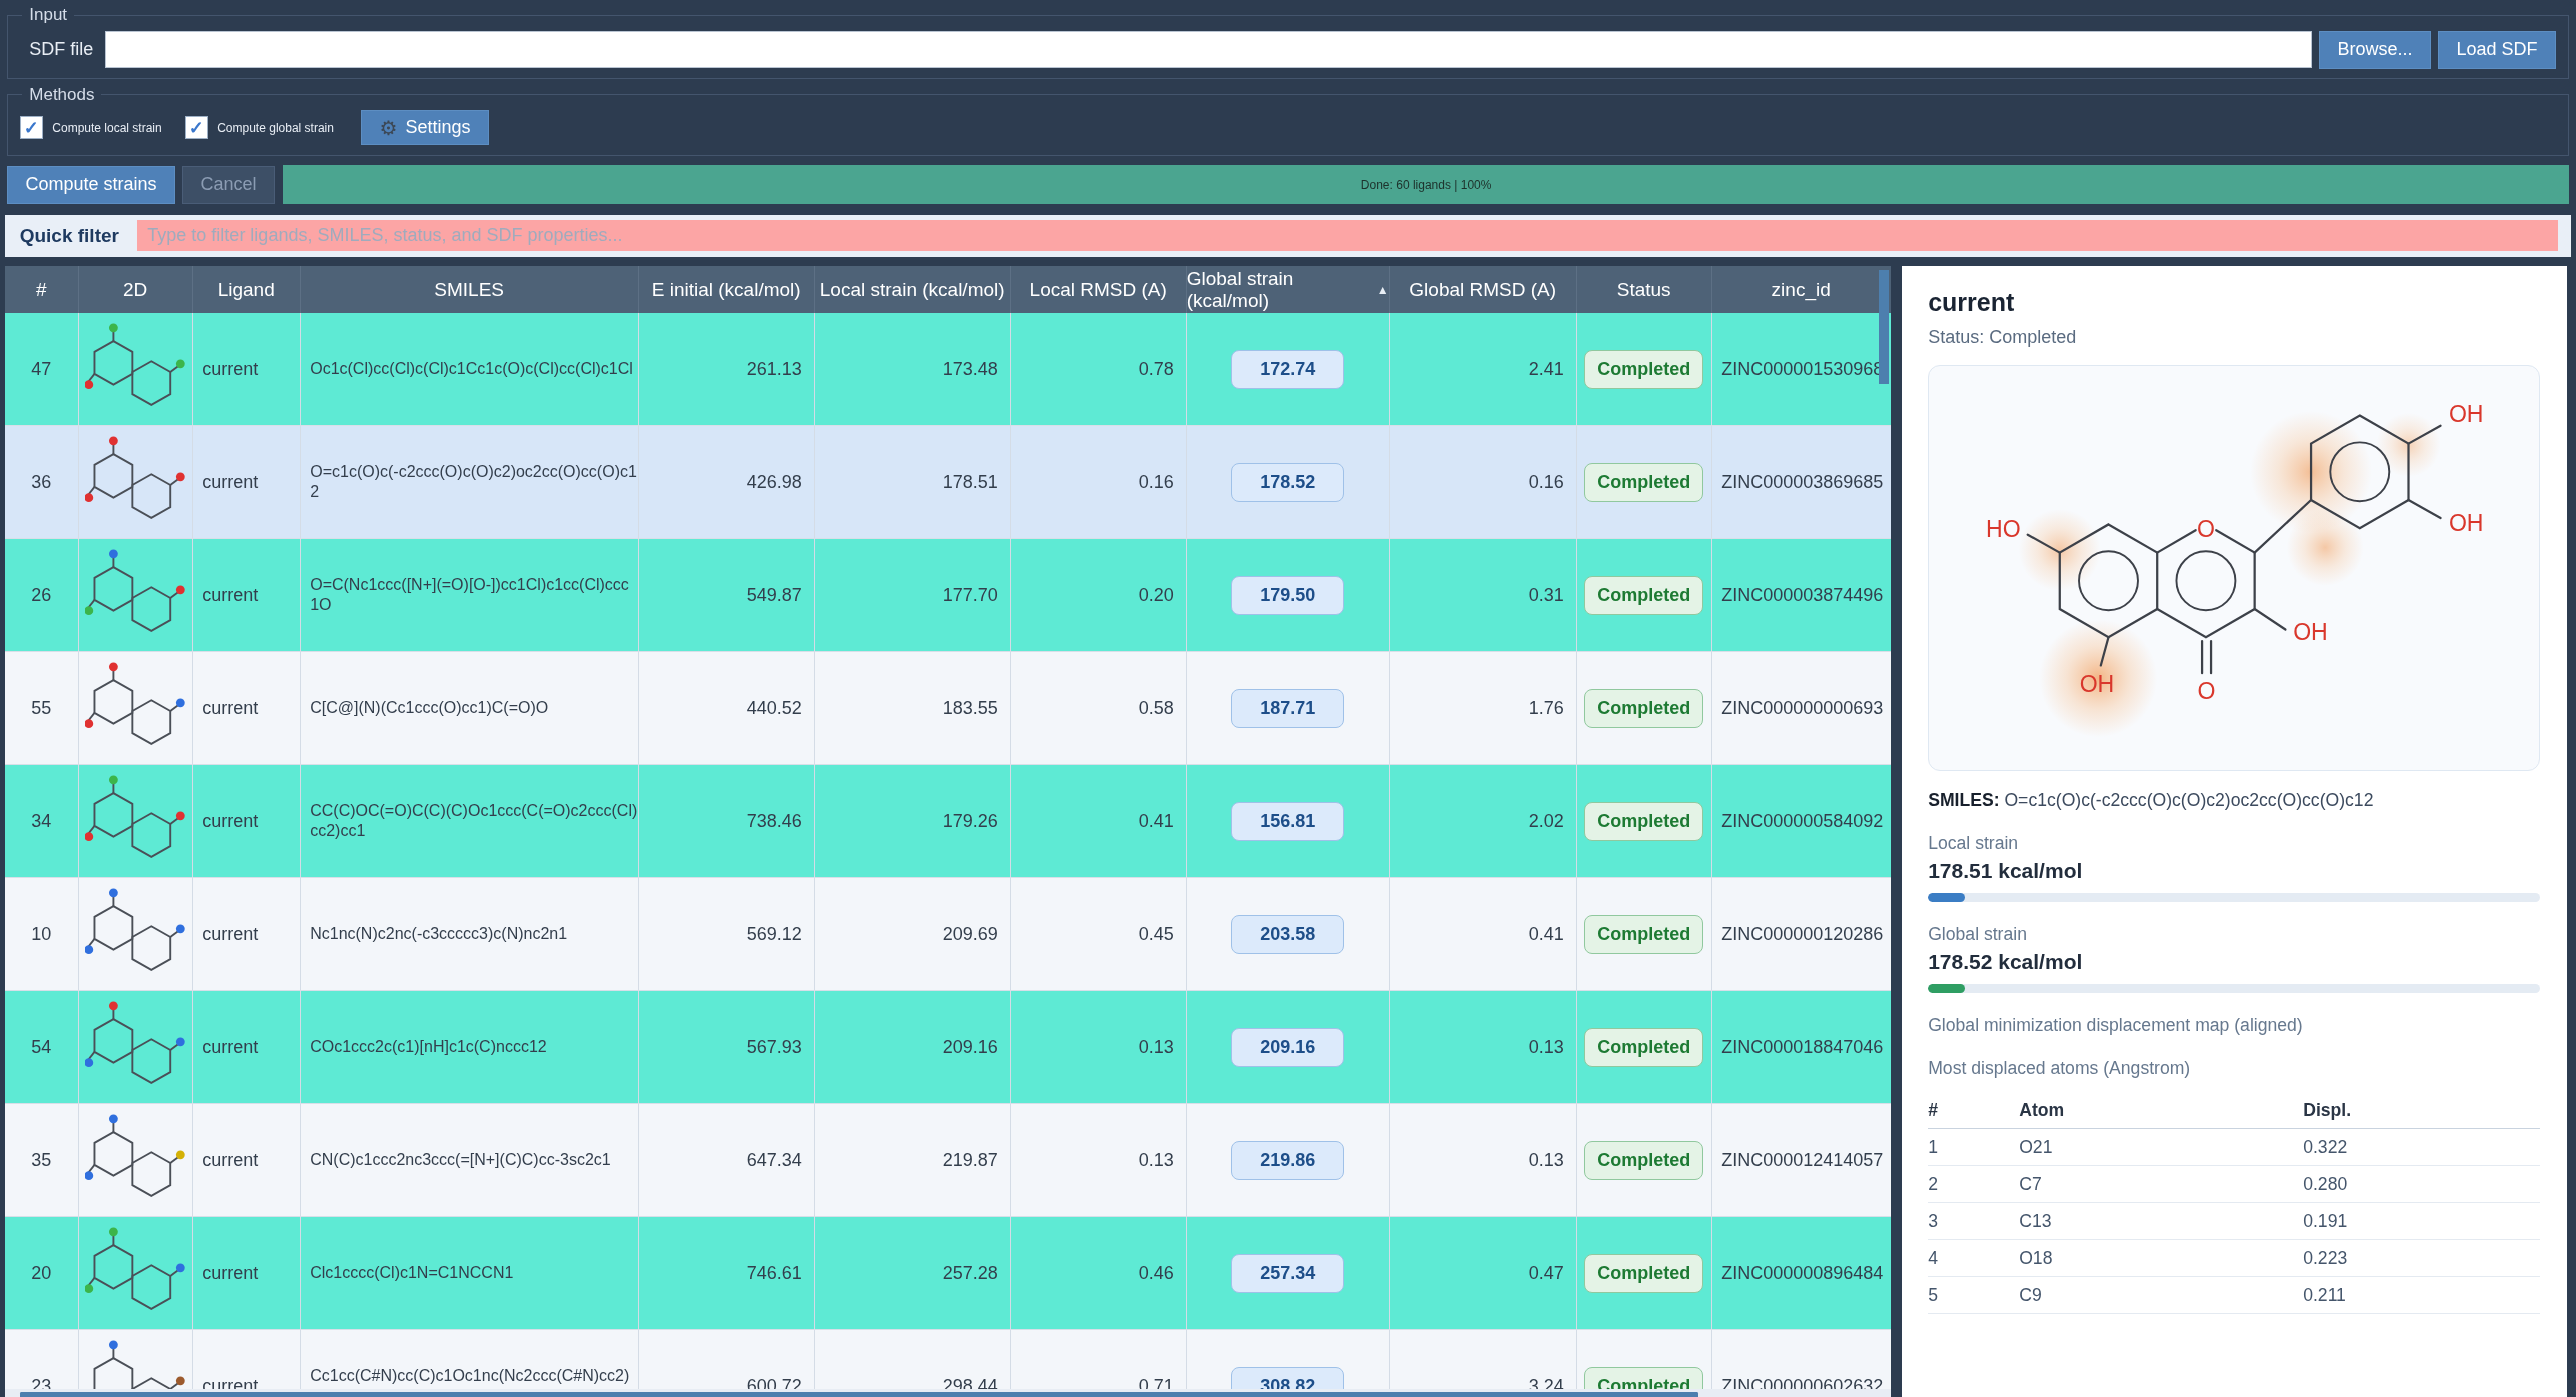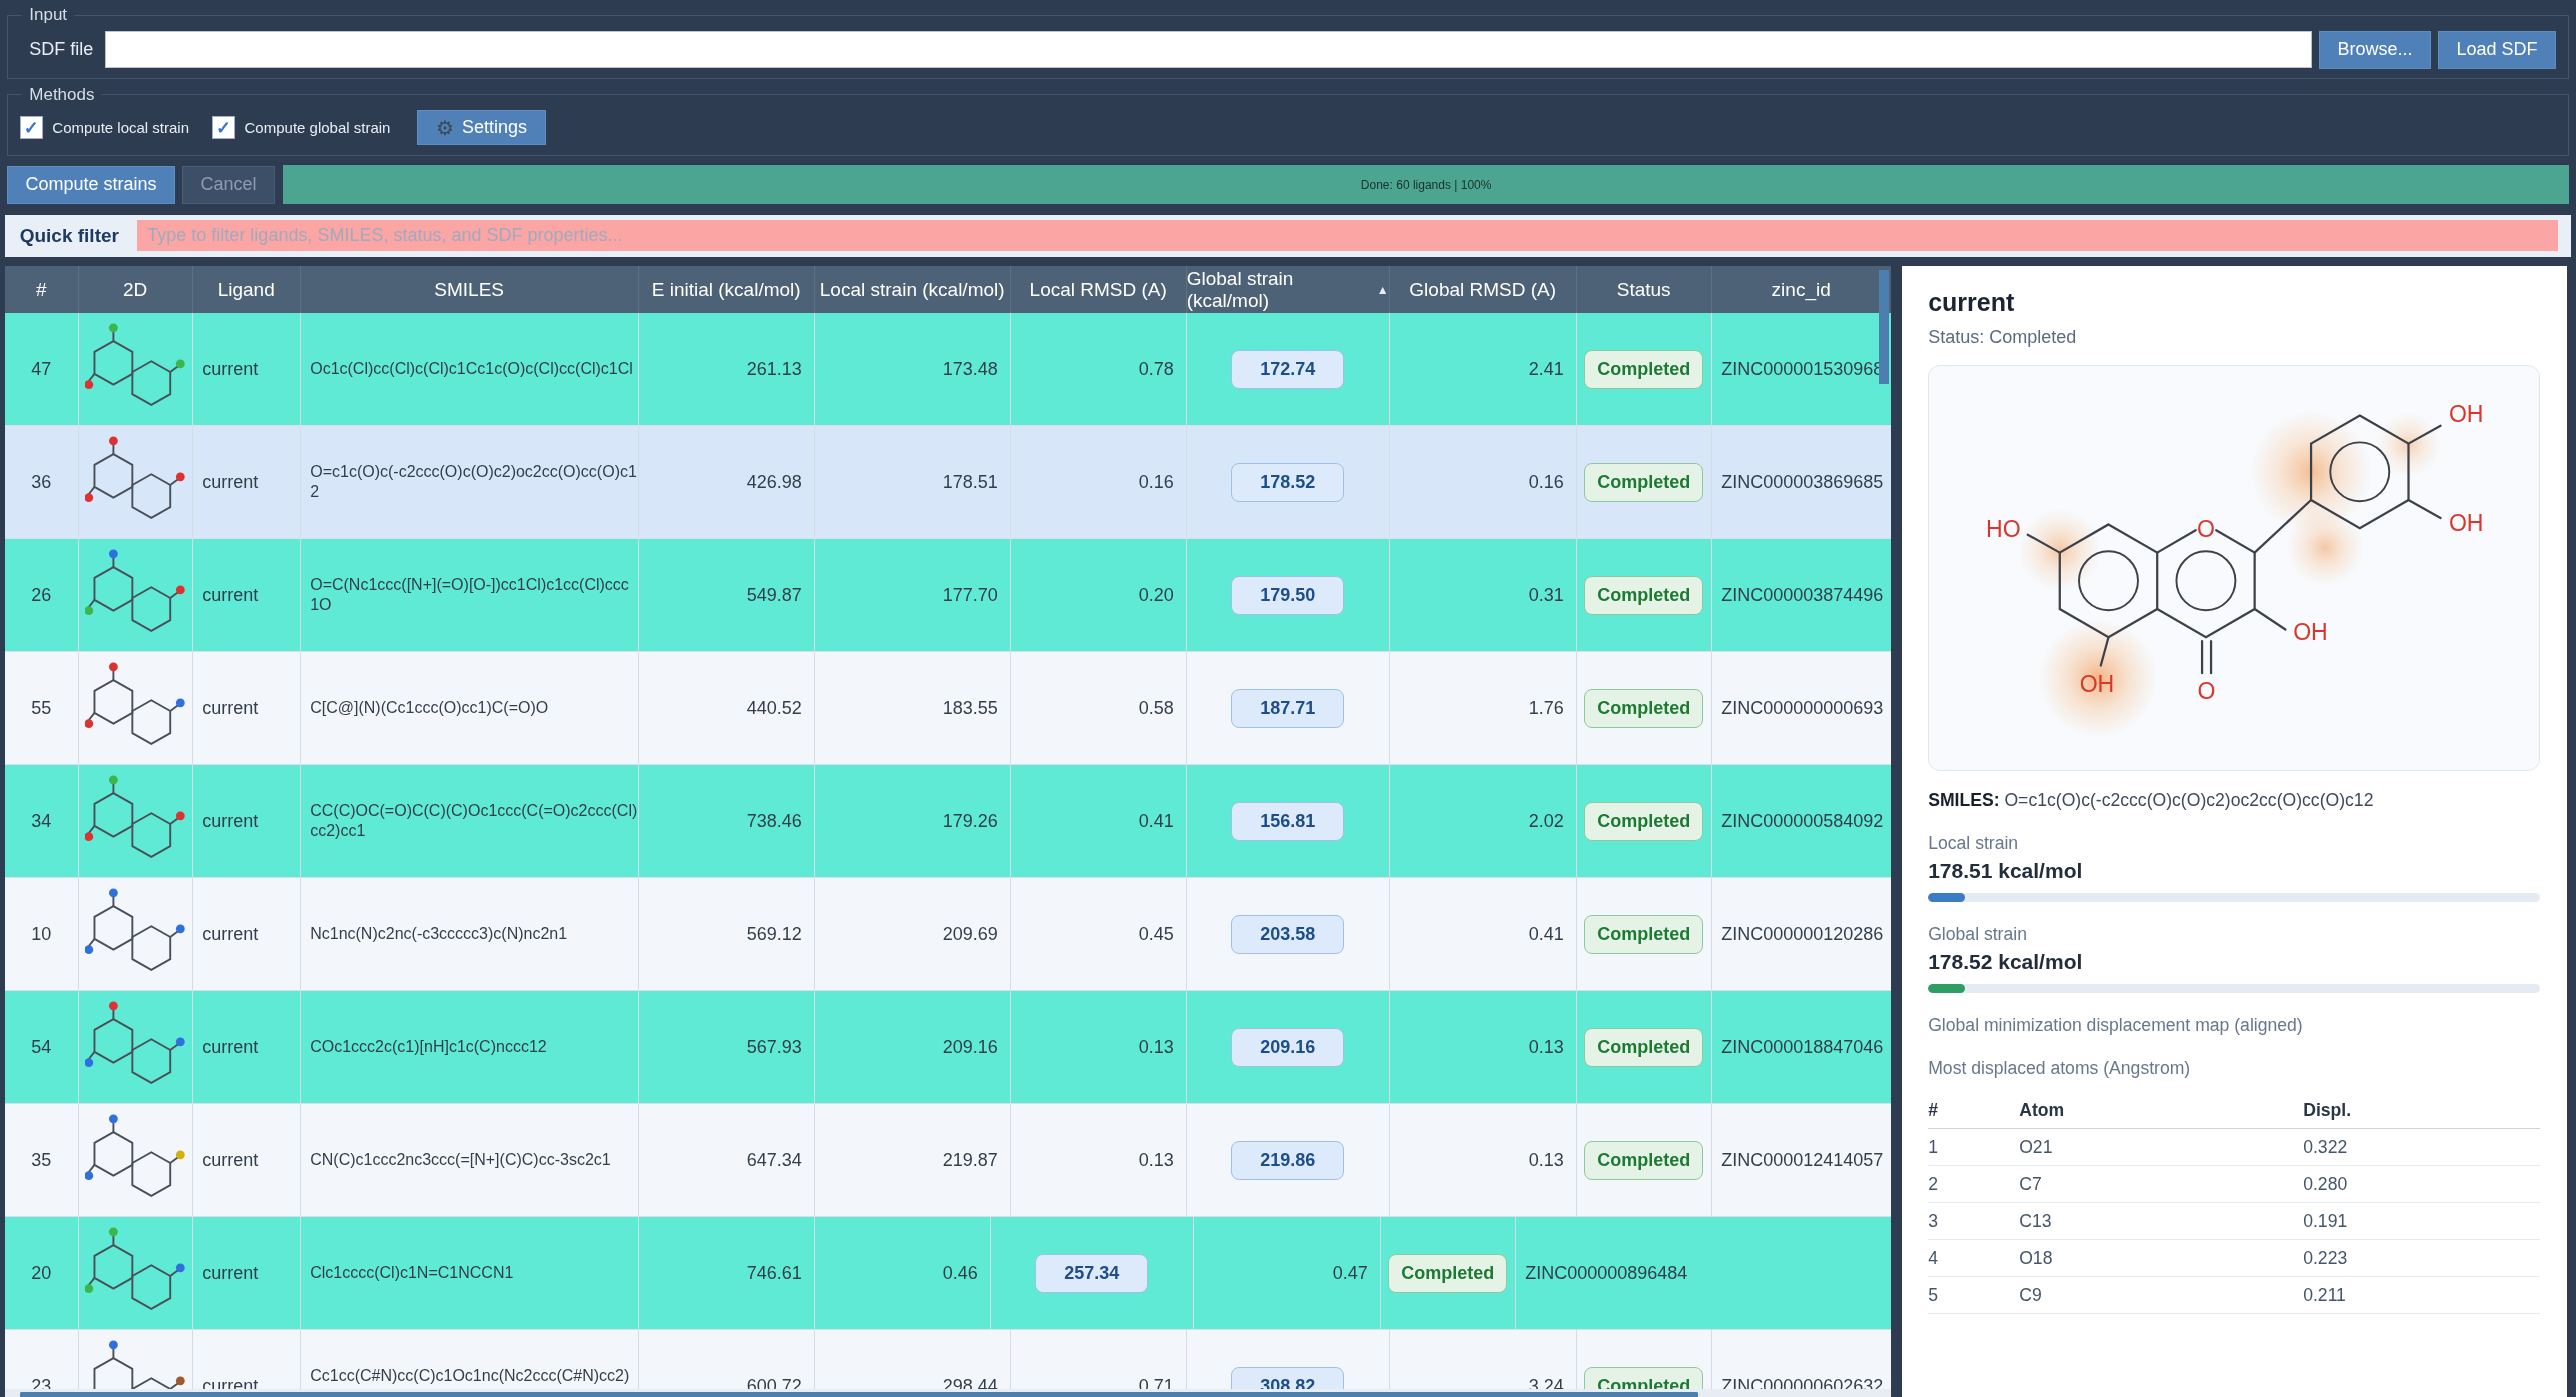--- a/index.html
+++ b/index.html
@@ -37,21 +37,21 @@
     font-family:"Liberation Sans", sans-serif;
   }
   .btn-disabled { background:#3d4f66; color:#8b9cb3; border-color:#4a5d77; }
   
   .check-group { display:flex; align-items:center; margin-right:23px; }
   .checkbox {
     width:23px; height:23px; background:#fff; border:1.4px solid #9db0c6;
     display:flex; align-items:center; justify-content:center;
     font-size:18px; font-weight:bold; color:#3a77cc; margin-right:9.5px; cursor:pointer;
   }
-  .check-label { color:#e9eef5; font-size:15px; }
+  .check-label { color:#e9eef5; font-size:12px; }
   .settings-btn { margin-left:4px; height:35px; }
   .gear { font-size:20px; color:#3c4754; margin-right:8px; }
   
   .run-row { display:flex; align-items:center; margin:9.5px 6.8px 0 6.8px; height:39px; }
   .progress-wrap {
     flex:1; height:39px; margin-left:8px; background:#e2e8f0;
     position:relative; overflow:hidden;
   }
   .progress-fill { height:100%; background:#4ba590; width:100%; }
   .progress-text {
@@ -472,20 +472,21 @@
           <line x1="15" y1="82" x2="4" y2="96"></line>
         </g>
         <circle class="atom-dot" cx="45" cy="9" r="7" fill="#3cb54a"></circle>
         <circle class="atom-dot" cx="151" cy="66" r="7" fill="#2f6fde"></circle>
         <circle class="atom-dot" cx="6" cy="99" r="7" fill="#3cb54a"></circle>
       </svg>
     </div>
     <div class="td c2 left">current</div>
     <div class="td c3 smiles">Clc1cccc(Cl)c1N=C1NCCN1</div>
     <div class="td c4 num">746.61</div>
+    <div class="td c5 num">257.28</div>
     <div class="td c6 num">0.46</div>
     <div class="td c7 center">
       <span class="badge-strain">257.34</span>
     </div>
     <div class="td c8 num">0.47</div>
     <div class="td c9 center">
       <span class="badge-status">Completed</span>
     </div>
     <div class="td c10 left">ZINC000000896484</div>
   </div>

